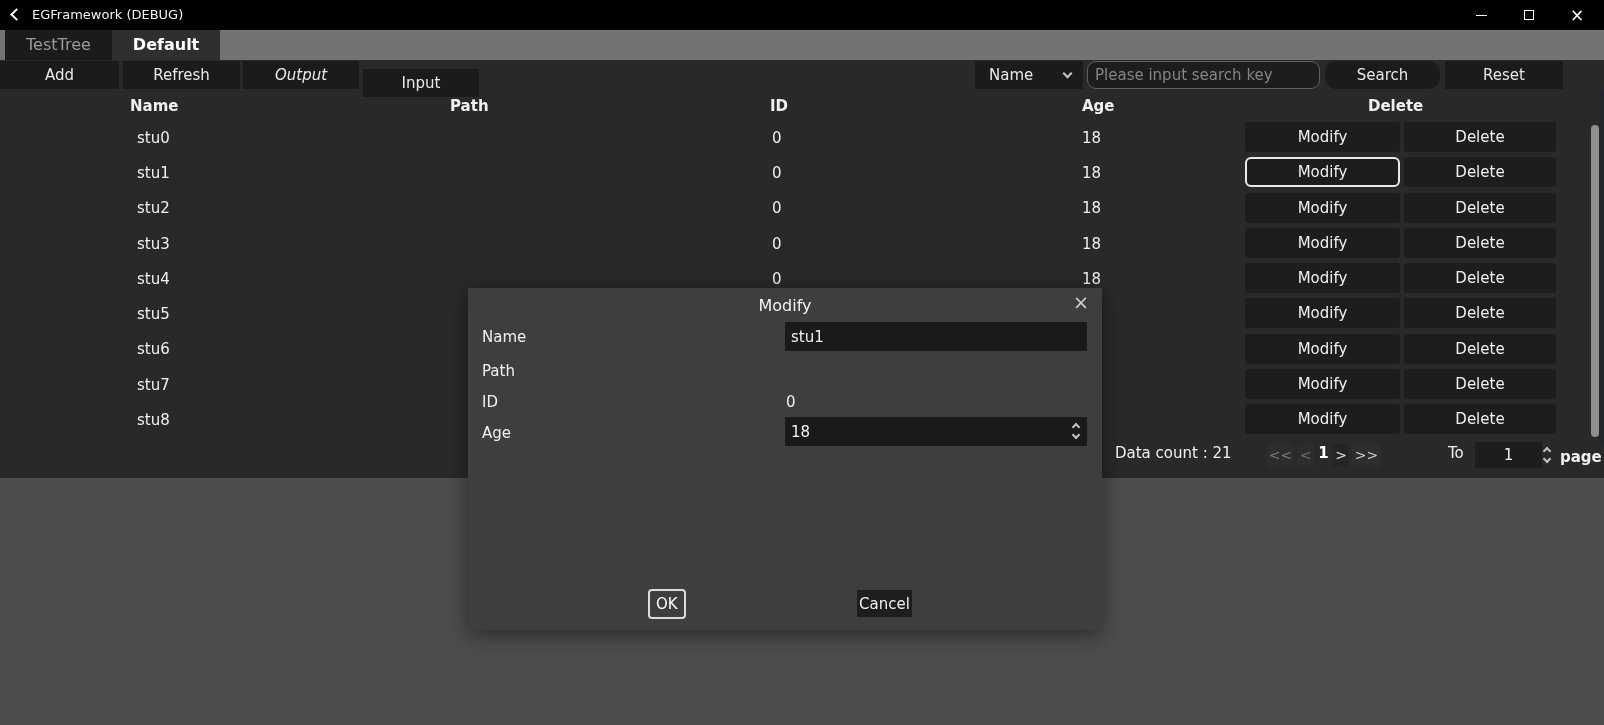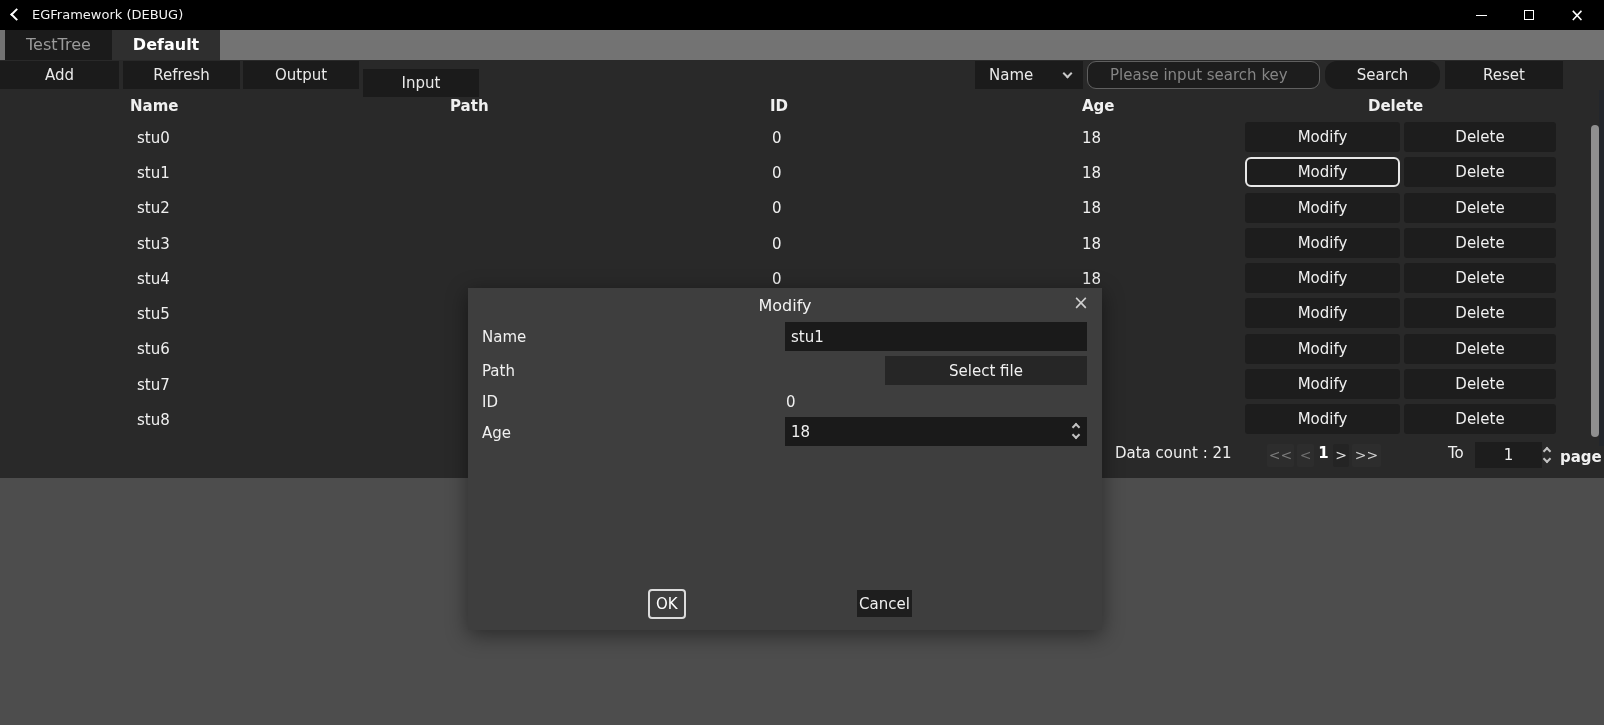--- a/index.html
+++ b/index.html
@@ -24,30 +24,30 @@
   .tab-inactive { background:#1b1b1b; color:#9a9a9a; margin-left:5px; }
   .tab-active { background:#2f2f2f; color:#ffffff; font-weight:bold; }
 
   
   .panel { position:absolute; left:0; top:60px; width:1604px; height:418px; background:#292929; }
 
   .tbtn { position:absolute; top:1px; height:28px; background:#1b1b1b; border:none; color:#e9e9e9;
           font-size:15px; font-family:inherit; text-align:center; }
   .btn-add    { left:0;     width:119px; }
   .btn-refresh{ left:123px; width:117px; }
-  .btn-output { left:243px; width:116px; }
+  .btn-output { left:243px; width:116px;font-style:italic; }
   .btn-input  { left:363px; width:116px;margin-top:8px; }
   .btn-search { left:1325px; width:115px;border-radius:12px; }
   .btn-reset  { left:1445px; width:118px; }
 
   .filter-select { position:absolute; left:975px; top:1px; width:108px; height:28px; background:#1b1b1b;
                    color:#e9e9e9; font-size:15px; line-height:28px; padding-left:14px; }
   .search-input { position:absolute; left:1087px; top:1px; width:233px; height:28px; background:#1d1d1d;
                   border:1px solid #606060; border-radius:9px; color:#eee; font-size:15px;
-                  font-family:inherit; padding:0 22px; }
+                  font-family:inherit; padding:0 7px; }
   .search-input::placeholder { color:#858585; }
 
   .chev { border:solid #c8c8c8; display:inline-block; }
   .chev-down { width:7px; height:7px; border-width:0 2px 2px 0; transform:rotate(45deg); }
   .dd-chev { position:absolute; right:12px; top:9px; }
 
   .thead { position:absolute; left:0; top:32px; width:1604px; height:28px; }
   .th { position:absolute; top:0; line-height:28px; font-size:15px; font-weight:bold; color:#f0f0f0; }
   .th-name{left:130px;} .th-path{left:450px;} .th-id{left:770px;} .th-age{left:1082px;} .th-operate{left:1368px;}
 
@@ -256,21 +256,20 @@
   <div class="scroll-thumb"></div>
 
   <div class="modal">
     <div class="modal-title">Modify</div>
     <div class="modal-close">×</div>
 
     <span class="m-label lbl-name">Name</span>
     <input class="m-input in-name" value="stu1" style="">
 
     <span class="m-label lbl-path">Path</span>
-    <button class="btn-selectfile">Select file</button>
 
     <span class="m-label lbl-id">ID</span>
     <span class="id-value">0</span>
 
     <span class="m-label lbl-age">Age</span>
     <input class="m-input in-age" value="18" style="">
     <span class="spinner age-spin">
       <span class="sp-up"></span>
         <span class="sp-down"></span>
     </span>

